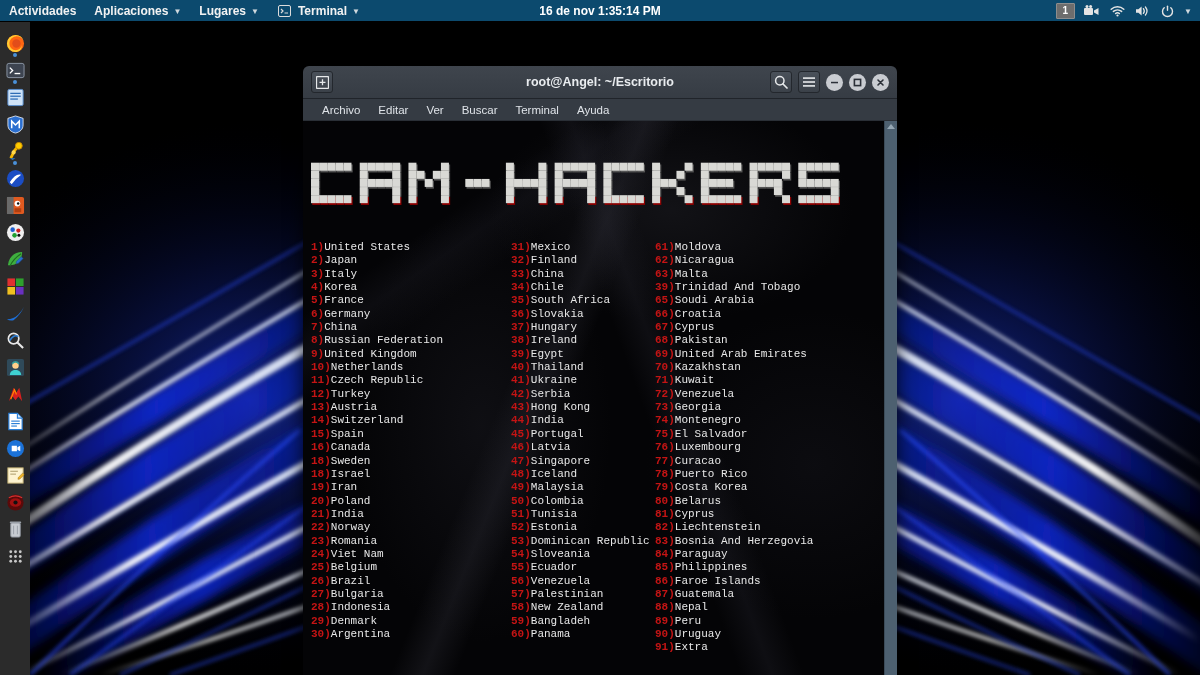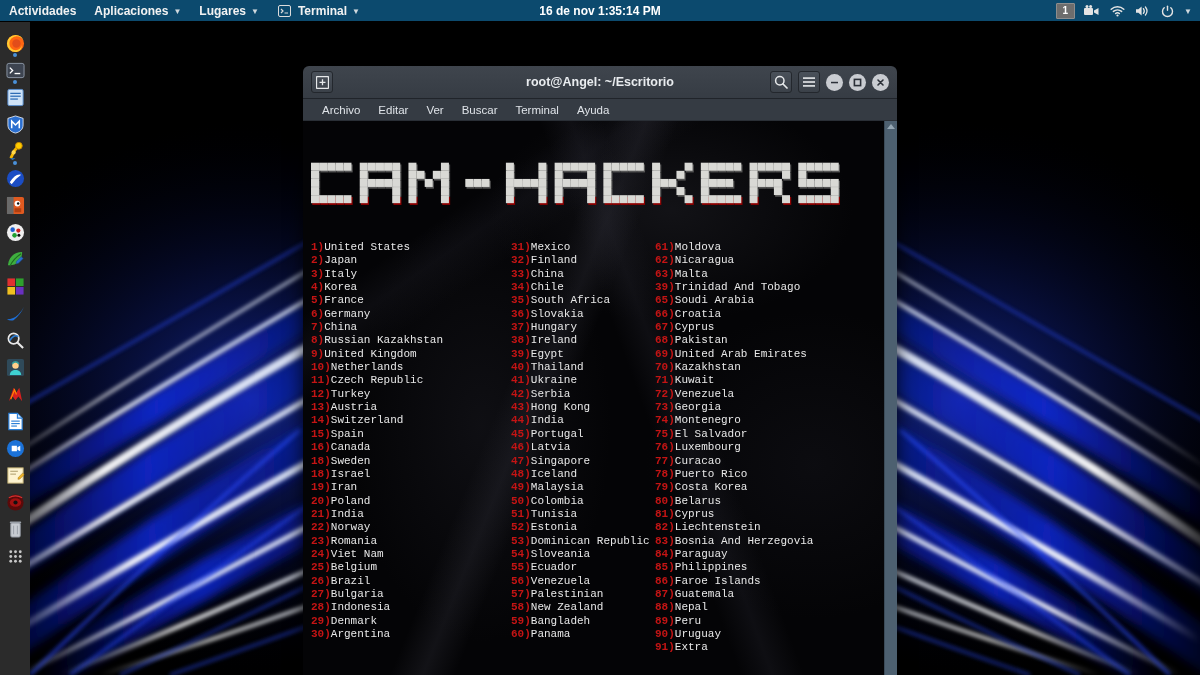--- a/index.html
+++ b/index.html
@@ -866,21 +866,21 @@
 
       <div id="cols">
         <div class="col">
             <div class="crow"><span class="cnum">1)</span><span class="cname">United States</span></div>
             <div class="crow"><span class="cnum">2)</span><span class="cname">Japan</span></div>
             <div class="crow"><span class="cnum">3)</span><span class="cname">Italy</span></div>
             <div class="crow"><span class="cnum">4)</span><span class="cname">Korea</span></div>
             <div class="crow"><span class="cnum">5)</span><span class="cname">France</span></div>
             <div class="crow"><span class="cnum">6)</span><span class="cname">Germany</span></div>
             <div class="crow"><span class="cnum">7)</span><span class="cname">China</span></div>
-            <div class="crow"><span class="cnum">8)</span><span class="cname">Russian Kazakhstan</span></div>
+            <div class="crow"><span class="cnum">8)</span><span class="cname">Russian Federation</span></div>
             <div class="crow"><span class="cnum">9)</span><span class="cname">United Kingdom</span></div>
             <div class="crow"><span class="cnum">10)</span><span class="cname">Netherlands</span></div>
             <div class="crow"><span class="cnum">11)</span><span class="cname">Czech Republic</span></div>
             <div class="crow"><span class="cnum">12)</span><span class="cname">Turkey</span></div>
             <div class="crow"><span class="cnum">13)</span><span class="cname">Austria</span></div>
             <div class="crow"><span class="cnum">14)</span><span class="cname">Switzerland</span></div>
             <div class="crow"><span class="cnum">15)</span><span class="cname">Spain</span></div>
             <div class="crow"><span class="cnum">16)</span><span class="cname">Canada</span></div>
             <div class="crow"><span class="cnum">18)</span><span class="cname">Sweden</span></div>
             <div class="crow"><span class="cnum">18)</span><span class="cname">Israel</span></div>

